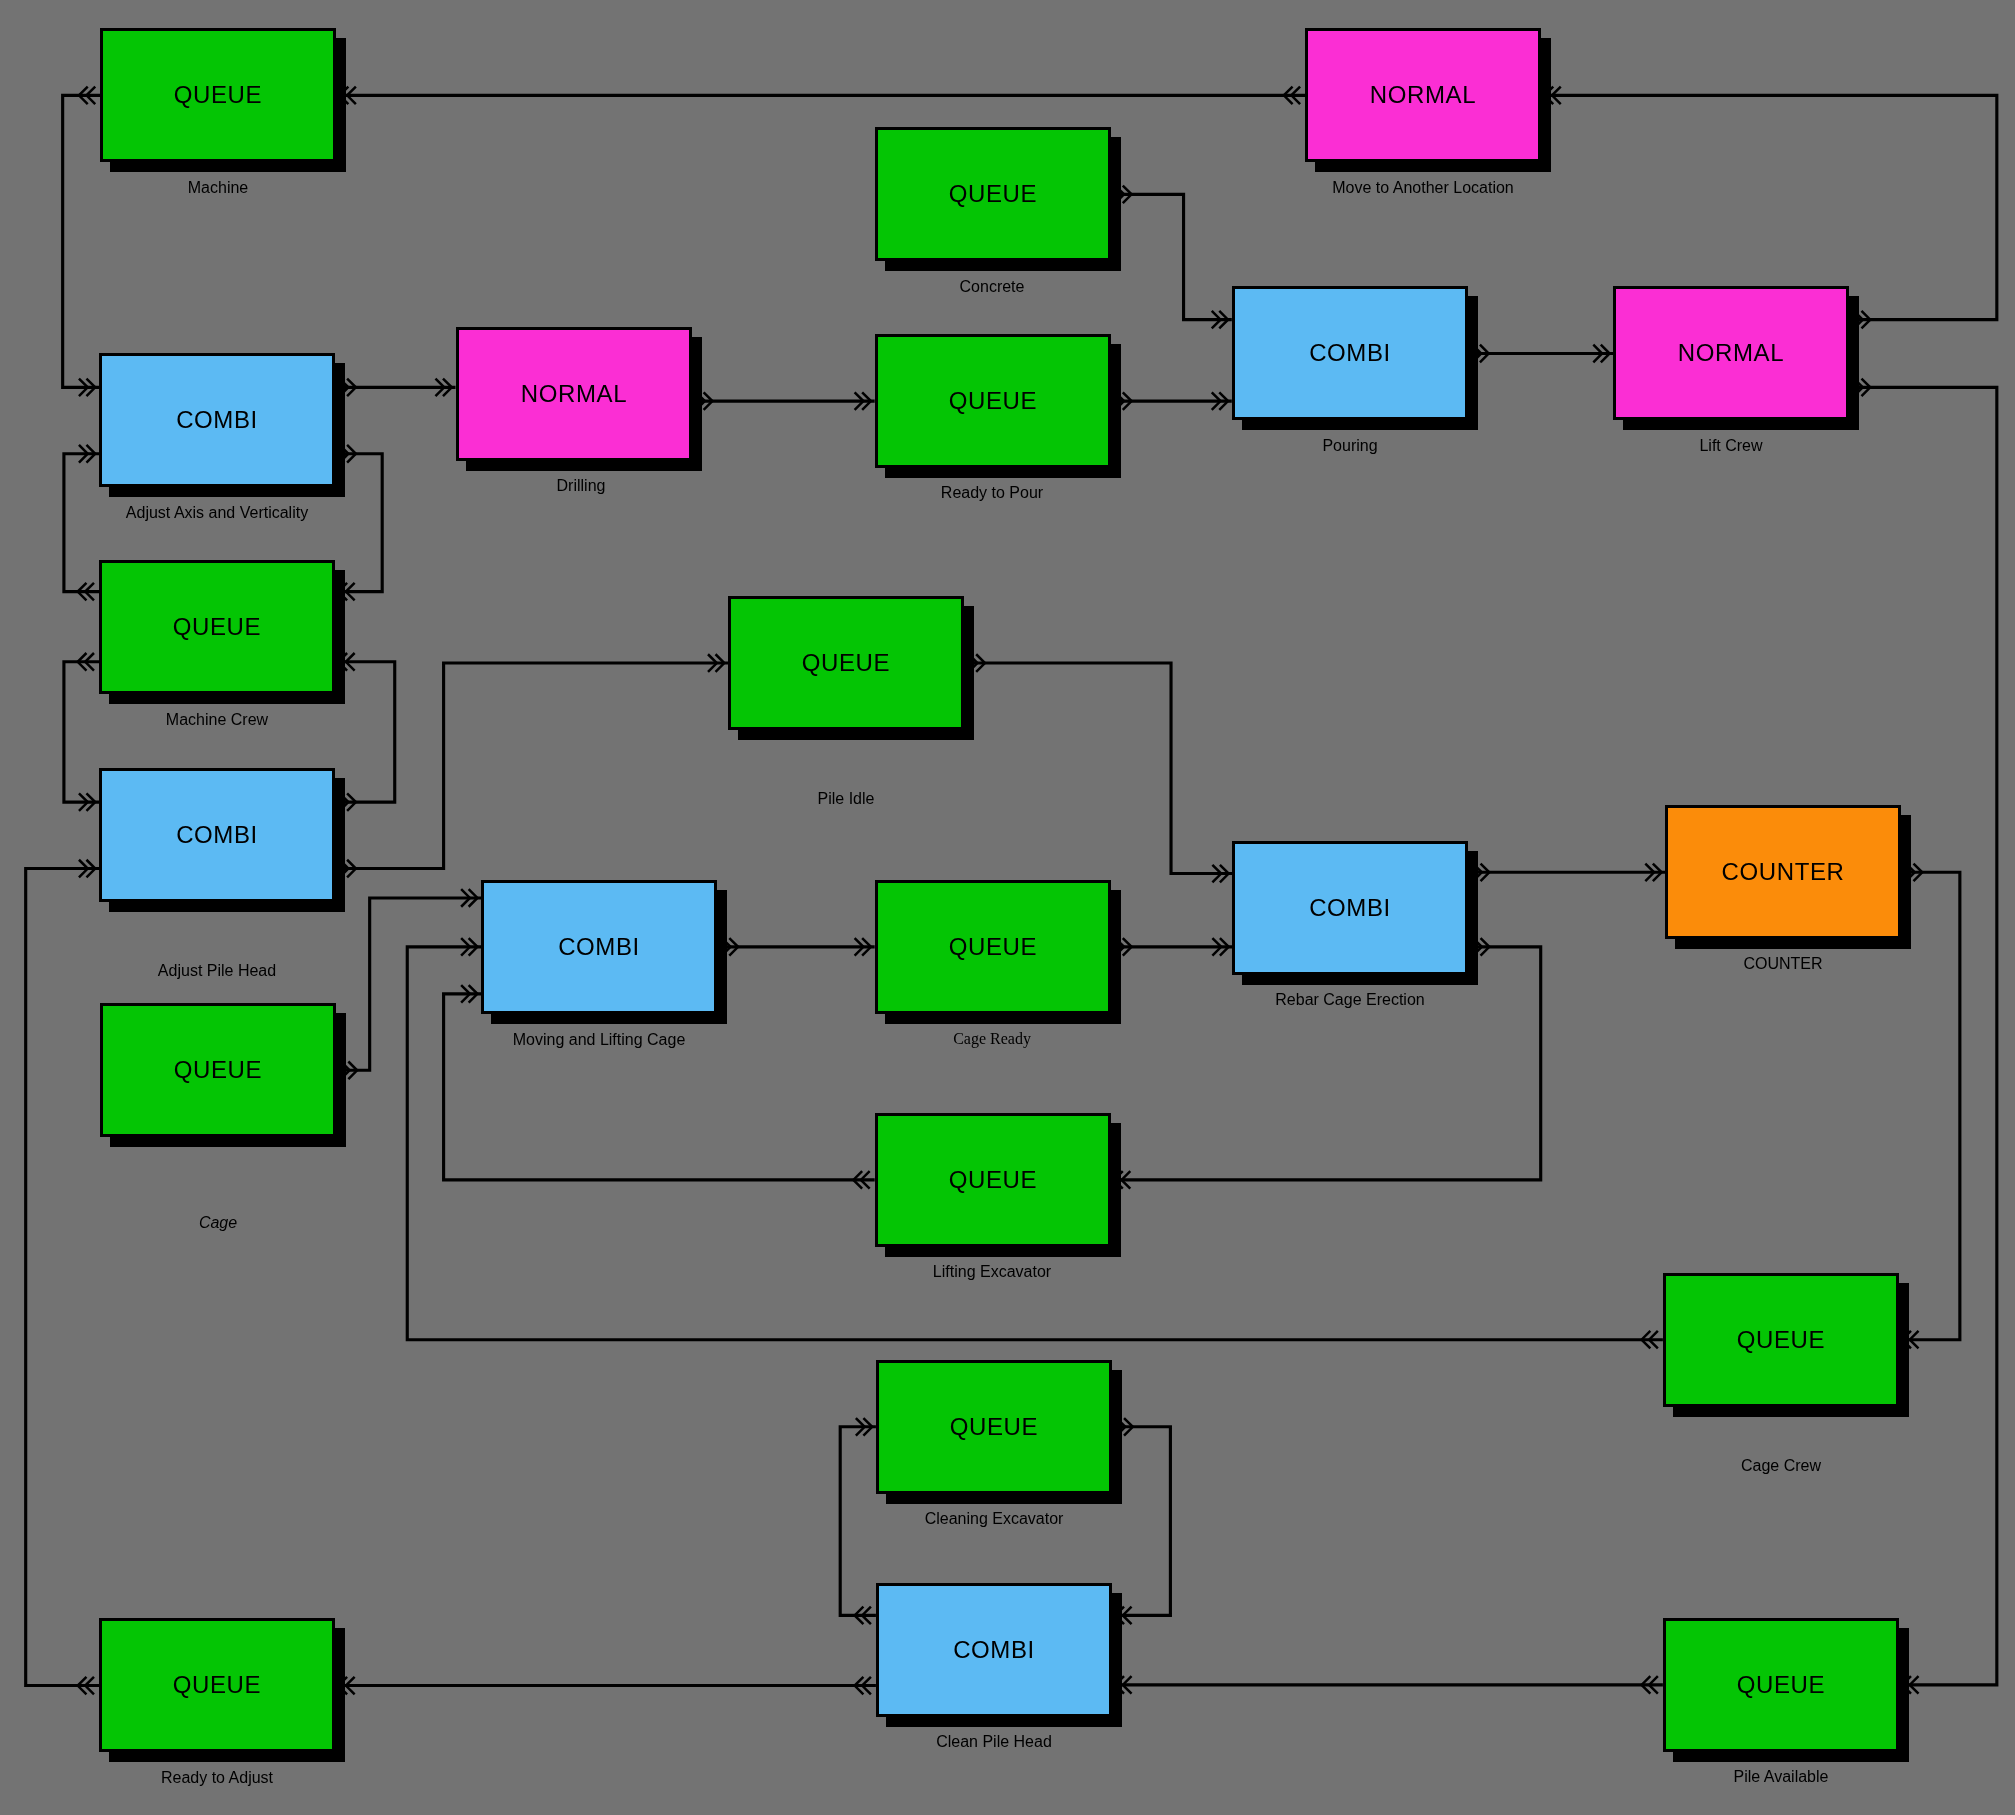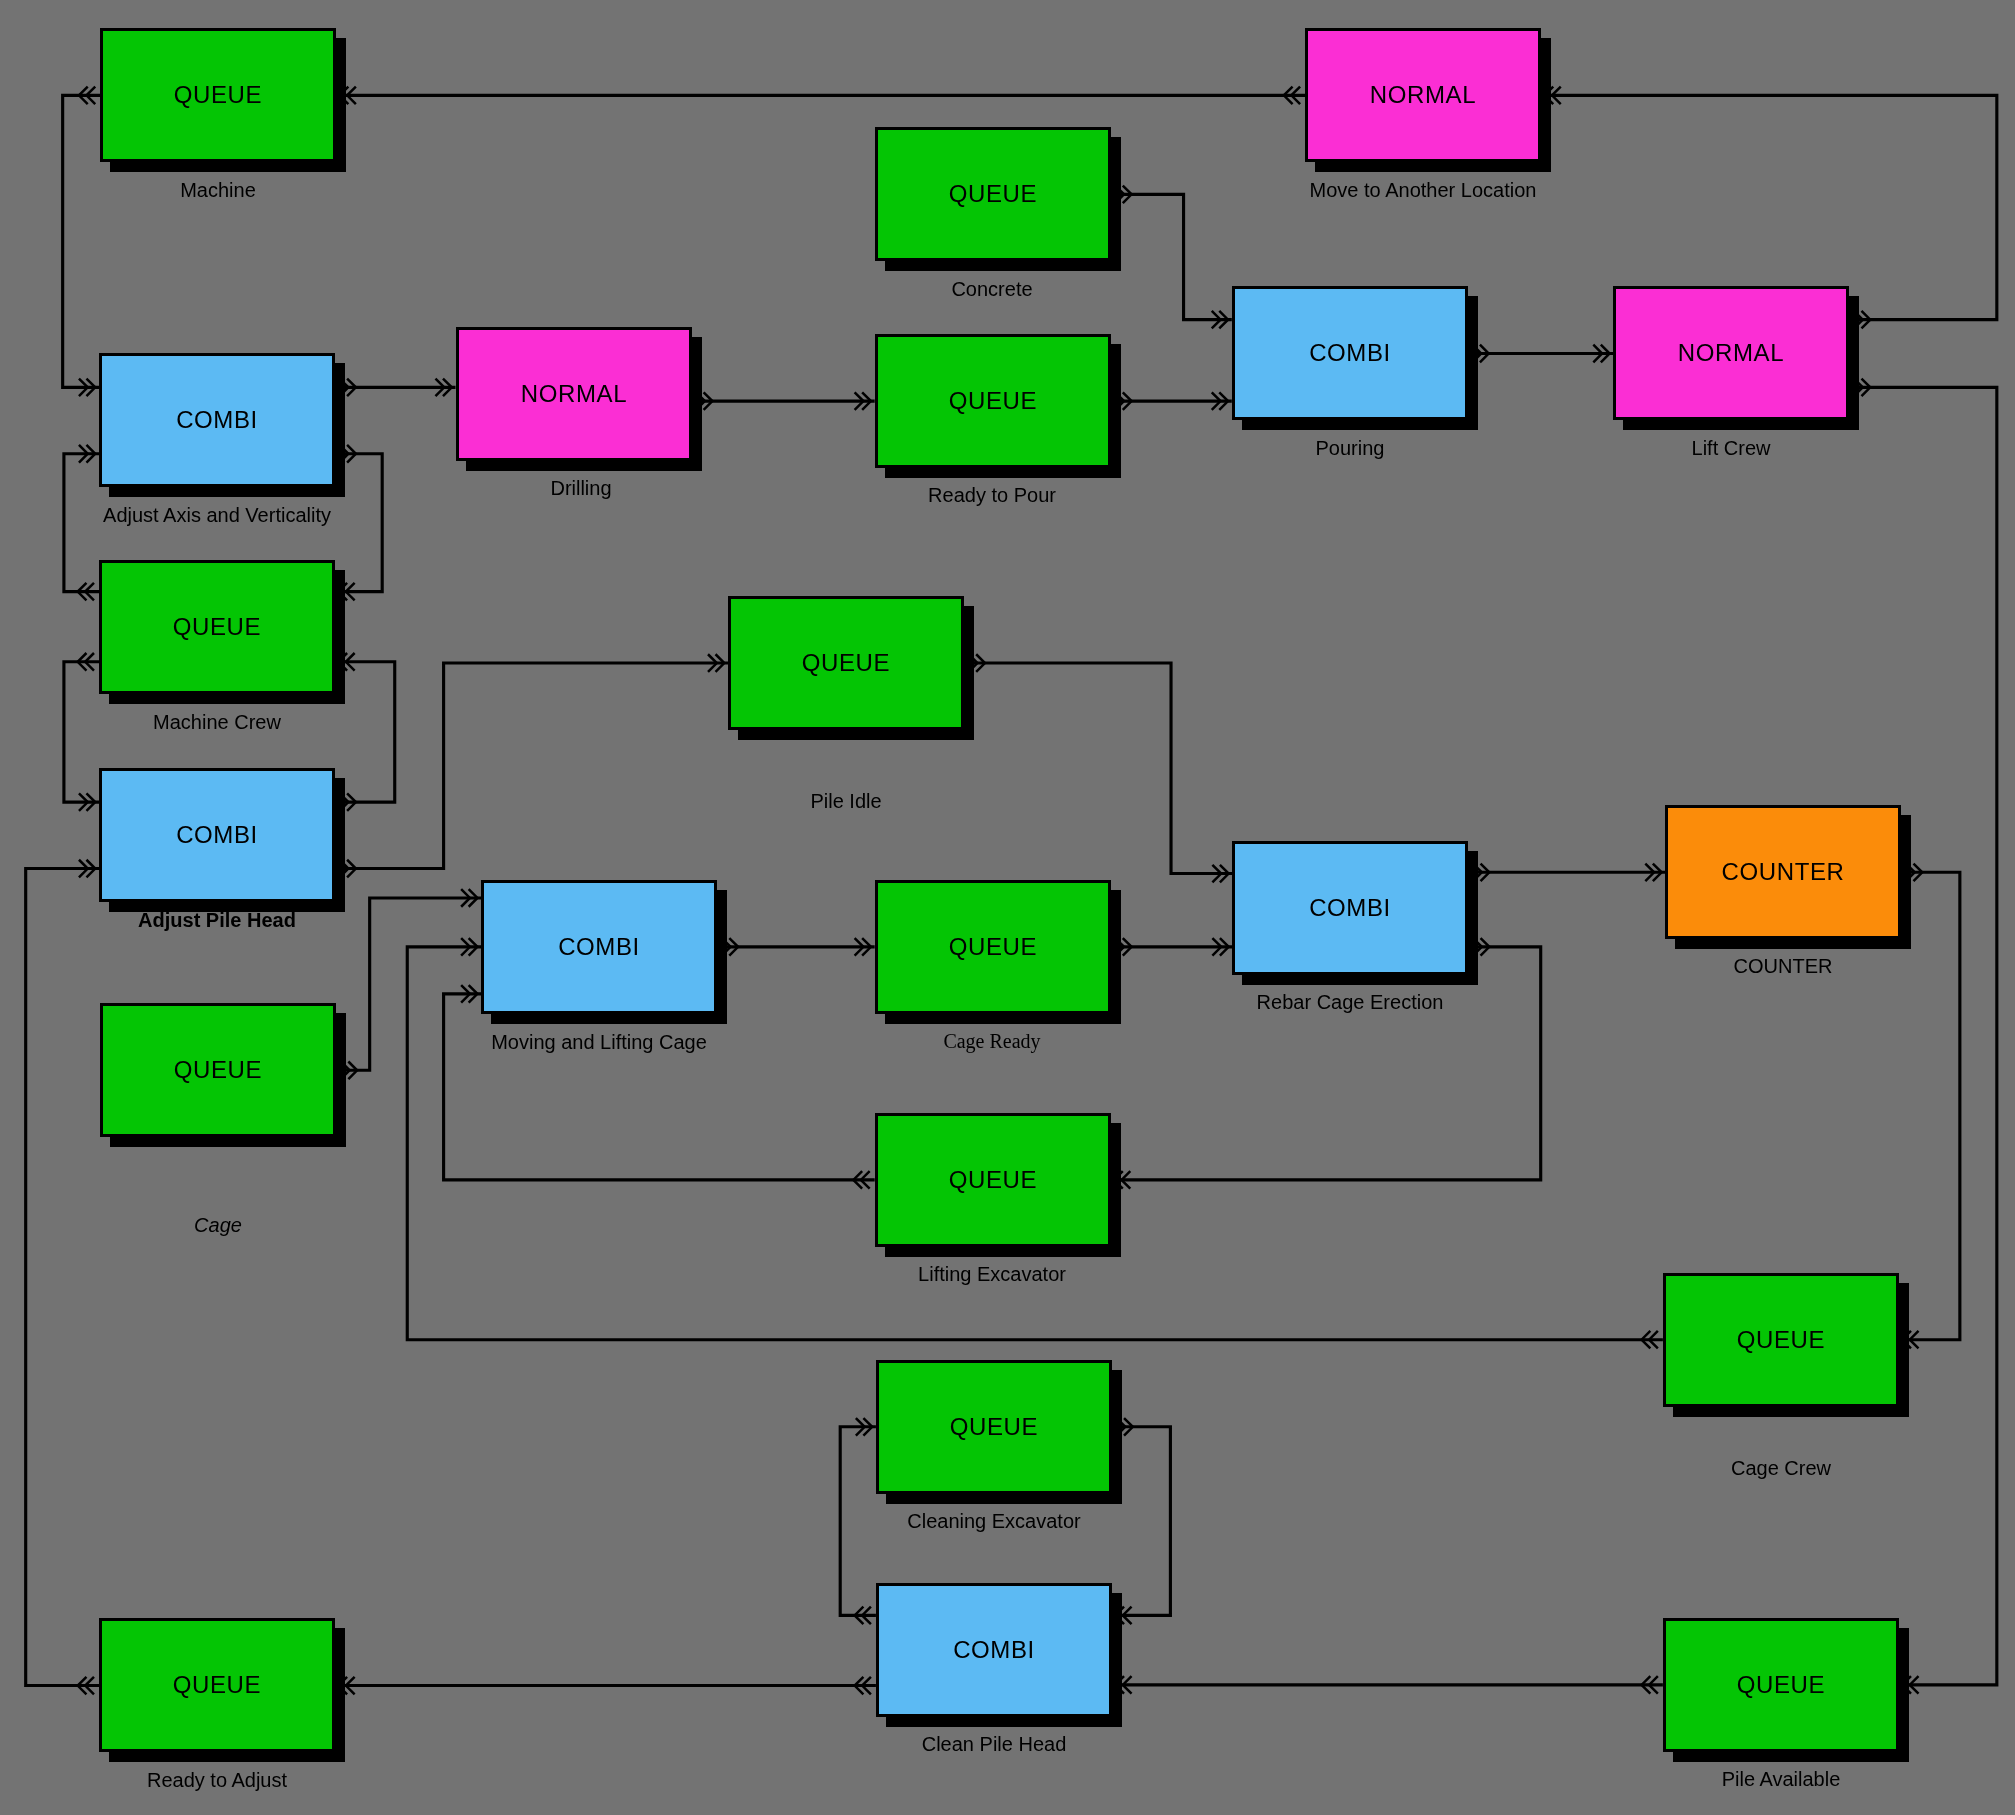--- a/index.html
+++ b/index.html
@@ -29,21 +29,21 @@
     text-align: center;
   }
   .node .label {
     font-size: 24px;
     color: #000000;
     letter-spacing: 0.6px;
   }
   .caption {
     position: absolute;
     transform: translateX(-50%);
-    font-size: 20px;
+    font-size: 16px;
     color: #000000;
     white-space: nowrap;
     text-align: center;
   }
 </style>
 </head>
 <body>
 
 <div class="canvas" style="width: 2015px; height: 1816px; background: #737373;">
     <svg width="2015" height="1816" class="edge-layer" viewBox="0 0 3216 2898">
@@ -116,21 +116,21 @@
       <span class="label">NORMAL</span>
     </div>
     <div class="caption" style="left: 1731px; top: 437px;">Lift Crew</div>
     <div class="node" style="left: 99px; top: 560px; width: 236px; height: 134px; background: rgb(4, 197, 4);">
       <span class="label">QUEUE</span>
     </div>
     <div class="caption" style="left: 217px; top: 711px;">Machine Crew</div>
     <div class="node" style="left: 99px; top: 768px; width: 236px; height: 134px; background: rgb(92, 186, 243);">
       <span class="label">COMBI</span>
     </div>
-    <div class="caption" style="left: 217px; top: 909px; font-weight: bold;">Adjust Pile Head</div>
+    <div class="caption" style="left: 217px; top: 962px;">Adjust Pile Head</div>
     <div class="node" style="left: 728px; top: 596px; width: 236px; height: 134px; background: rgb(4, 197, 4);">
       <span class="label">QUEUE</span>
     </div>
     <div class="caption" style="left: 846px; top: 790px;">Pile Idle</div>
     <div class="node" style="left: 481px; top: 880px; width: 236px; height: 134px; background: rgb(92, 186, 243);">
       <span class="label">COMBI</span>
     </div>
     <div class="caption" style="left: 599px; top: 1031px;">Moving and Lifting Cage</div>
     <div class="node" style="left: 875px; top: 880px; width: 236px; height: 134px; background: rgb(4, 197, 4);">
       <span class="label">QUEUE</span>

